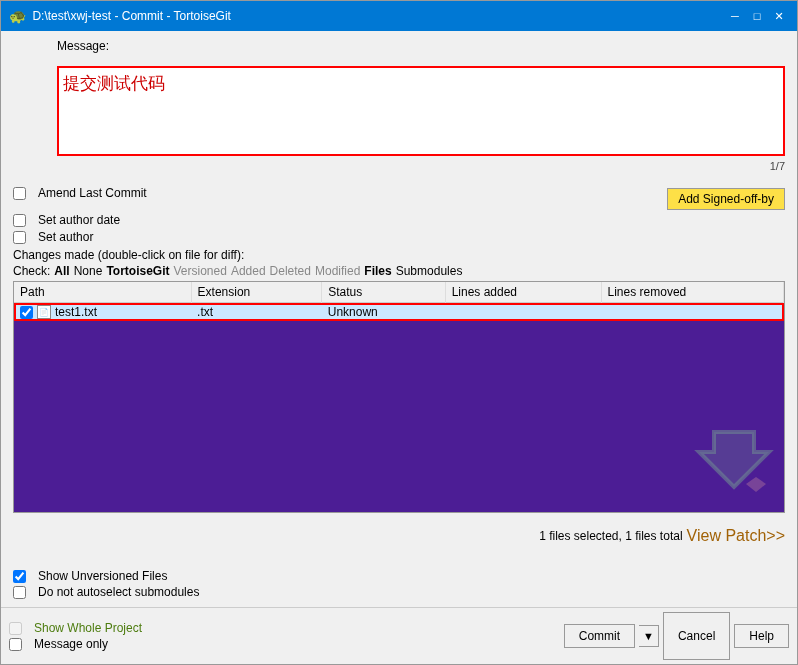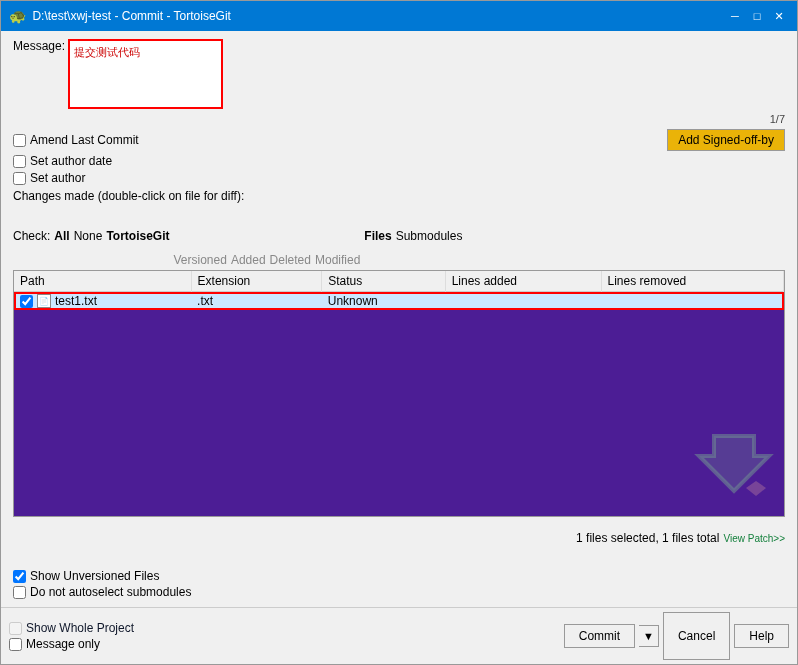--- a/index.html
+++ b/index.html
@@ -69,64 +69,66 @@
 
     .label { color: #000; }
 
     .branch-name {
       font-weight: normal;
       color: #000;
     }
 
     .message-section {
       display: flex;
-      flex-direction: row;
-      gap: 3px;
+      flex-direction: column;
+      gap: 13px;
+      margin-left: 44px;
     }
 
     .message-label { font-size: 12px; color: #000; }
 
     .message-box {
       border: 2px solid #ff0000;
       background: white;
-      height: 70px;
+      height: 90px;
       padding: 4px;
       resize: none;
       font-family: inherit;
-      font-size: 11px;
+      font-size: 17px;
       color: #cc0000;
       overflow: auto;
     }
 
     .counter-row {
       display: flex;
       justify-content: flex-end;
       font-size: 11px;
       color: #444;
     }
 
     .options-section {
       display: flex;
       flex-direction: column;
       gap: 3px;
     }
 
     .option-row {
       display: flex;
       align-items: center;
-      gap: 4px;
+      gap: 12px;
     }
 
     .signed-off-btn {
       margin-left: auto;
       padding: 3px 10px;
-      background: #eab308;
-      border: 1px solid #999;
-      cursor: pointer;
-      font-size: 12px;
+      background: #fde047;
+      border: 1px solid #999;
+      cursor: pointer;
+      font-size: 12px;
+      margin-top: 12px;
     }
 
     .changes-section {
       display: flex;
       flex-direction: column;
       flex: 1;
       min-height: 0;
     }
 
     .changes-title { font-size: 12px; color: #000; margin-bottom: 2px; }
@@ -139,21 +141,21 @@
     }
 
     .filter-label { color: #000; }
 
     .filter-link {
       color: #000;
       cursor: pointer;
       text-decoration: none;
     }
     .filter-link.bold { font-weight: bold; }
-    .filter-link.gray { color: #888; margin-top: 48px; }
+    .filter-link.gray { color: #888; }
 
     .file-table-container {
       flex: 1;
       border: 1px solid #999;
       background: #4c1d95;
       overflow: auto;
       min-height: 0;
       position: relative;
     }
 
@@ -221,24 +223,24 @@
       display: flex;
       justify-content: flex-end;
       align-items: center;
       gap: 4px;
       font-size: 12px;
       color: #000;
       margin-top: 14px;
     }
 
     .view-patch {
-      color: #15803d;
+      color: #a16207;
       cursor: pointer;
       text-decoration: none;
-      font-size: 10px;
+      font-size: 16px;
     }
 
     .bottom-bar {
       display: flex;
       align-items: center;
       gap: 0;
       padding: 4px 8px;
       border-top: 1px solid #ccc;
       background: #f0f0f0;
       flex-shrink: 0;
@@ -294,21 +296,21 @@
     .red-outline {
       border: 2px solid red !important;
     }
 
     .checkbox-cell {
       display: flex;
       align-items: center;
       gap: 4px;
     }
 
-    .disabled-text { color: #0f172a; }
+    .disabled-text { color: #4d7c0f; }
   </style>
 </head>
 <body>
 
 <div class="window">
 
   <div class="titlebar">
     <div class="titlebar-left">
       <span style="font-size:14px;">🐢</span>
       <span>D:\test\xwj-test - Commit - TortoiseGit</span>

